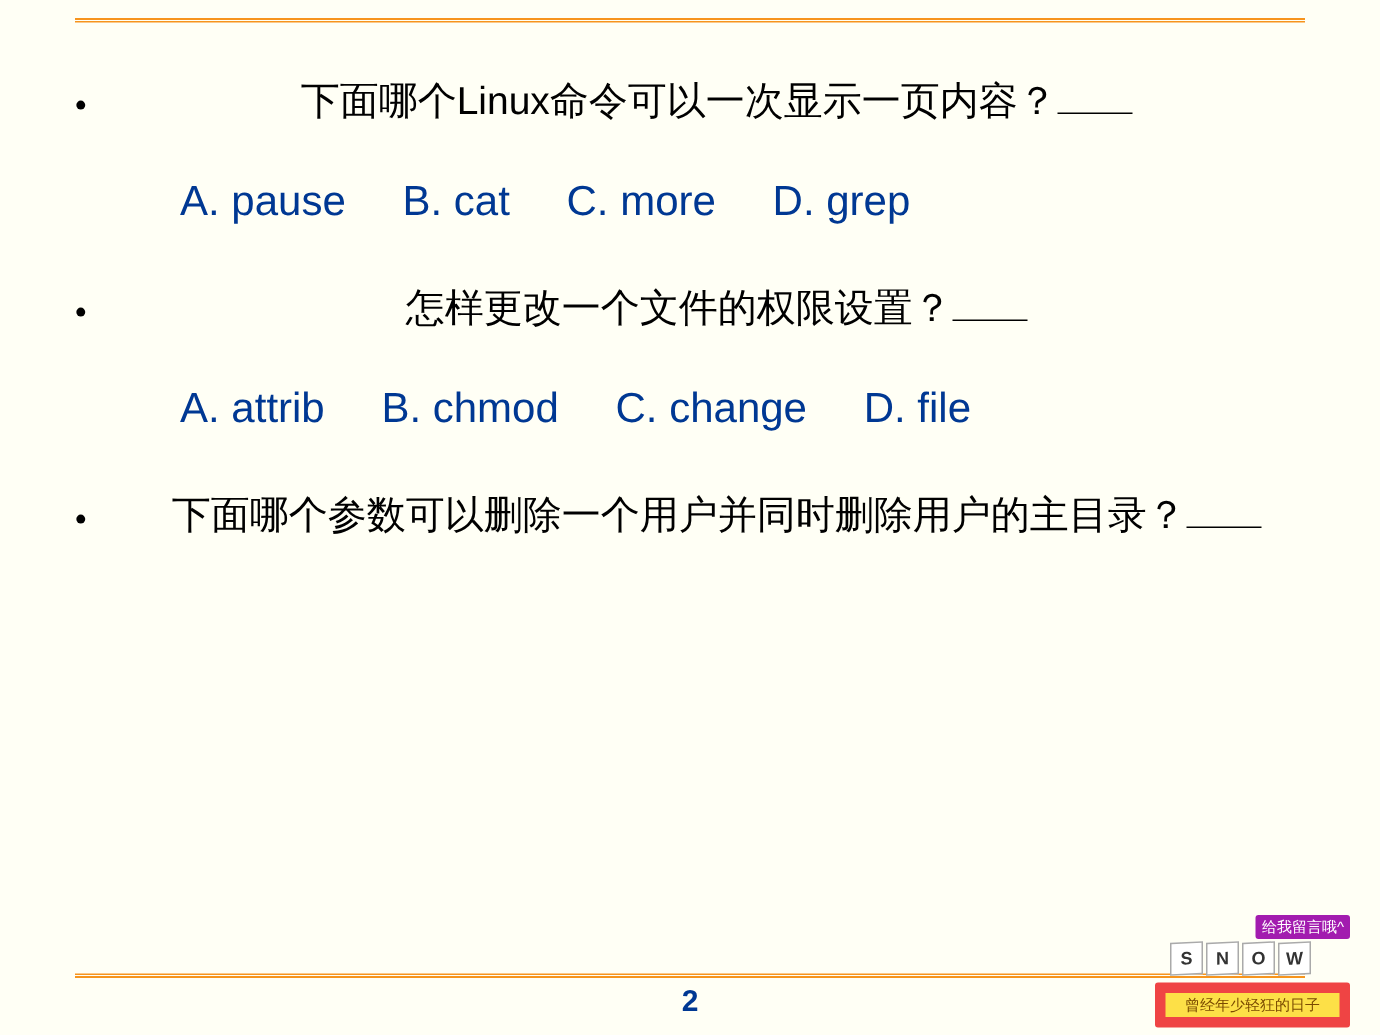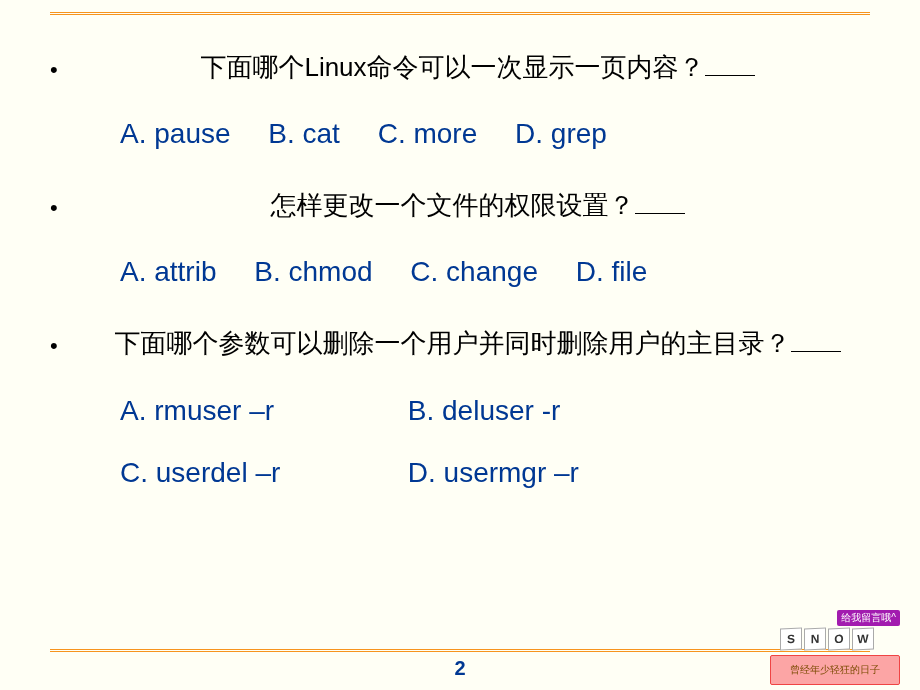--- a/index.html
+++ b/index.html
@@ -130,22 +130,22 @@
       font-weight: bold;
       color: #333;
       transform: skewY(-3deg);
     }
     .deco-book {
       position: absolute;
       bottom: 0;
       left: 10px;
       width: 130px;
       height: 30px;
-      background: #fca5a5;
-      border: 1px solid #ef4444;
+      background: #fde047;
+      border: 7px solid #ef4444;
       border-radius: 2px;
       font-size: 10px;
       color: #7a4a00;
       display: flex;
       align-items: center;
       justify-content: center;
       overflow: hidden;
     }
   </style>
 </head>
@@ -186,30 +186,20 @@
       <span class="opt">D. file</span>
     </div>
   </div>
 
   <div class="question-block nb2">
     <div class="question">
       <span class="bullet">•</span>
       <span class="qtext">
         <span>下面哪个参数可以删除一个用户并同时删除用户的主目录？</span><span class="blank"></span>
       </span>
-    </div>
-    <div class="options options-multiline">
-      <div class="row">
-        <span class="opt">A. rmuser –r</span>
-        <span class="opt">B. deluser -r</span>
-      </div>
-      <div class="row">
-        <span class="opt">C. userdel –r</span>
-        <span class="opt">D. usermgr –r</span>
-      </div>
     </div>
   </div>
 
 </div>
 
 <div class="divider-bottom"></div>
 <div class="page-number">2</div>
 
 <div class="decoration">
   <div class="deco-label">给我留言哦^</div>

